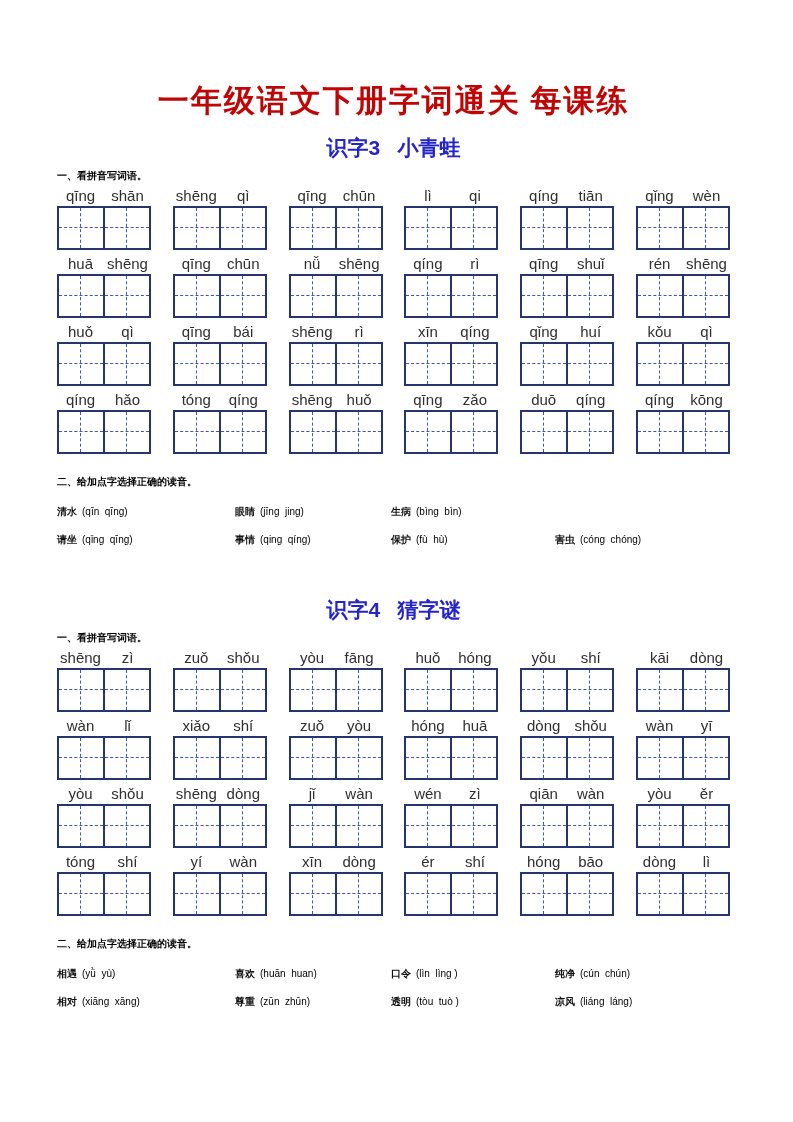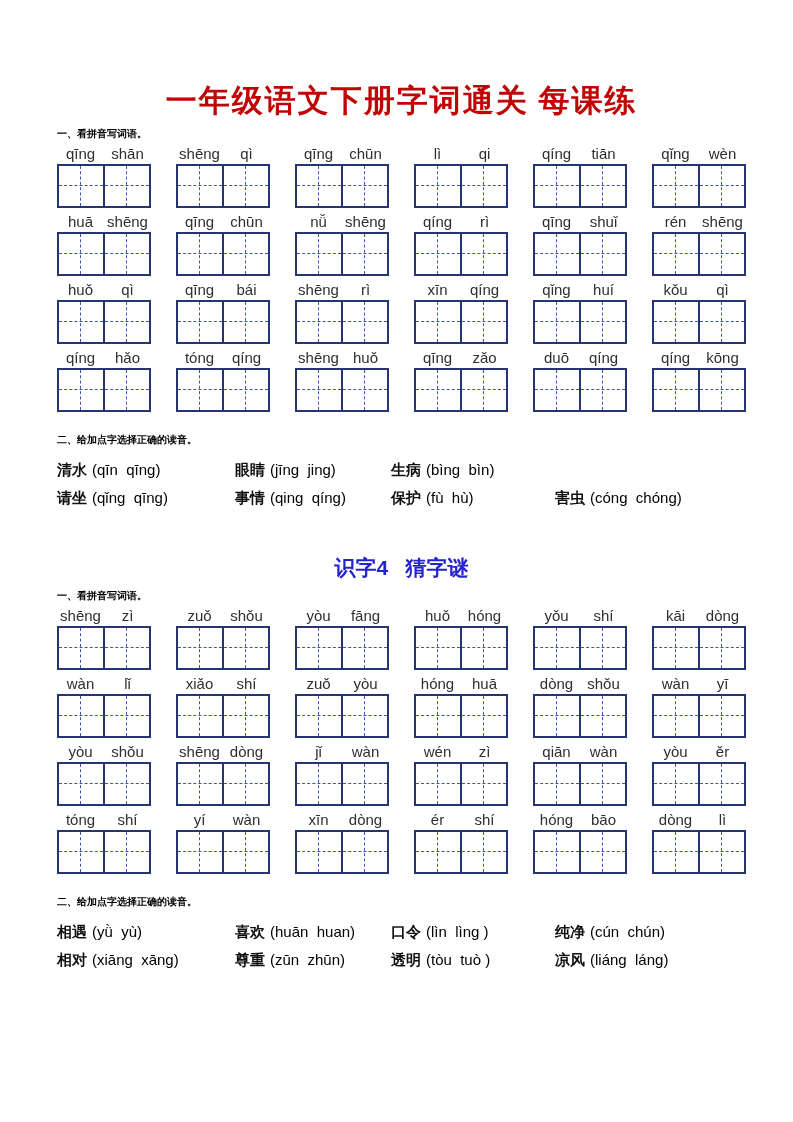--- a/index.html
+++ b/index.html
@@ -8,21 +8,21 @@
     --grid-border:#26356f;
     --grid-dash:#3d55ad;
     --ink:#111;
     --pinyin:#2f2f2f;
   }
   html,body{margin:0;padding:0;background:#fff;}
   body{
     width:793px;height:1122px;margin:0 auto;overflow:hidden;
     font-family:"Liberation Sans","DejaVu Sans",sans-serif;color:var(--ink);
   }
-  .page{box-sizing:border-box;width:793px;height:1122px;padding:84px 47px 0 57px;background:#fff;}
+  .page{box-sizing:border-box;width:793px;height:1122px;padding:84px 63px 0 57px;background:#fff;}
 
   .page-title{
     margin:0;text-align:center;
     font-family:"Liberation Serif","DejaVu Serif",serif;
     font-weight:bold;font-size:31px;line-height:34px;
     color:var(--title-red);letter-spacing:2px;white-space:pre;
   }
 
   .sec-heading{
     margin:0;text-align:center;font-weight:bold;
@@ -55,32 +55,33 @@
   .cell{flex:1;position:relative;}
   .cell::after{
     content:"";position:absolute;top:0;bottom:0;left:50%;margin-left:-1px;
     border-left:1px dashed var(--grid-dash);
   }
   .cell.c2{border-left:2px solid var(--grid-border);}
 
   .choices{margin-top:6px;}
   .choice-row{
     display:grid;grid-template-columns:178px 156px 164px auto;
-    height:28px;line-height:28px;font-size:15px;
+    height:28px;line-height:28px;font-size:10px;
   }
   .cw{font-weight:bold;white-space:pre;margin-right:5px;}
   .co{white-space:pre;color:#000;}
 </style>
 </head>
 <body>
 
 <div class="page">
   <h1 class="page-title">一年级语文下册字词通关 每课练</h1>
   <div id="sections">
       <section>
+    <h2 class="sec-heading">识字3   小青蛙</h2>
     <div class="part-label p1">一、看拼音写词语。</div>
     <div class="rows">
           <div class="grid-row">
             <div class="group">
     <div class="py">
       <span class="s1">qīng</span>
       <span class="s2">shān</span>
     </div>
     <div class="box">
       <div class="cell"></div>

